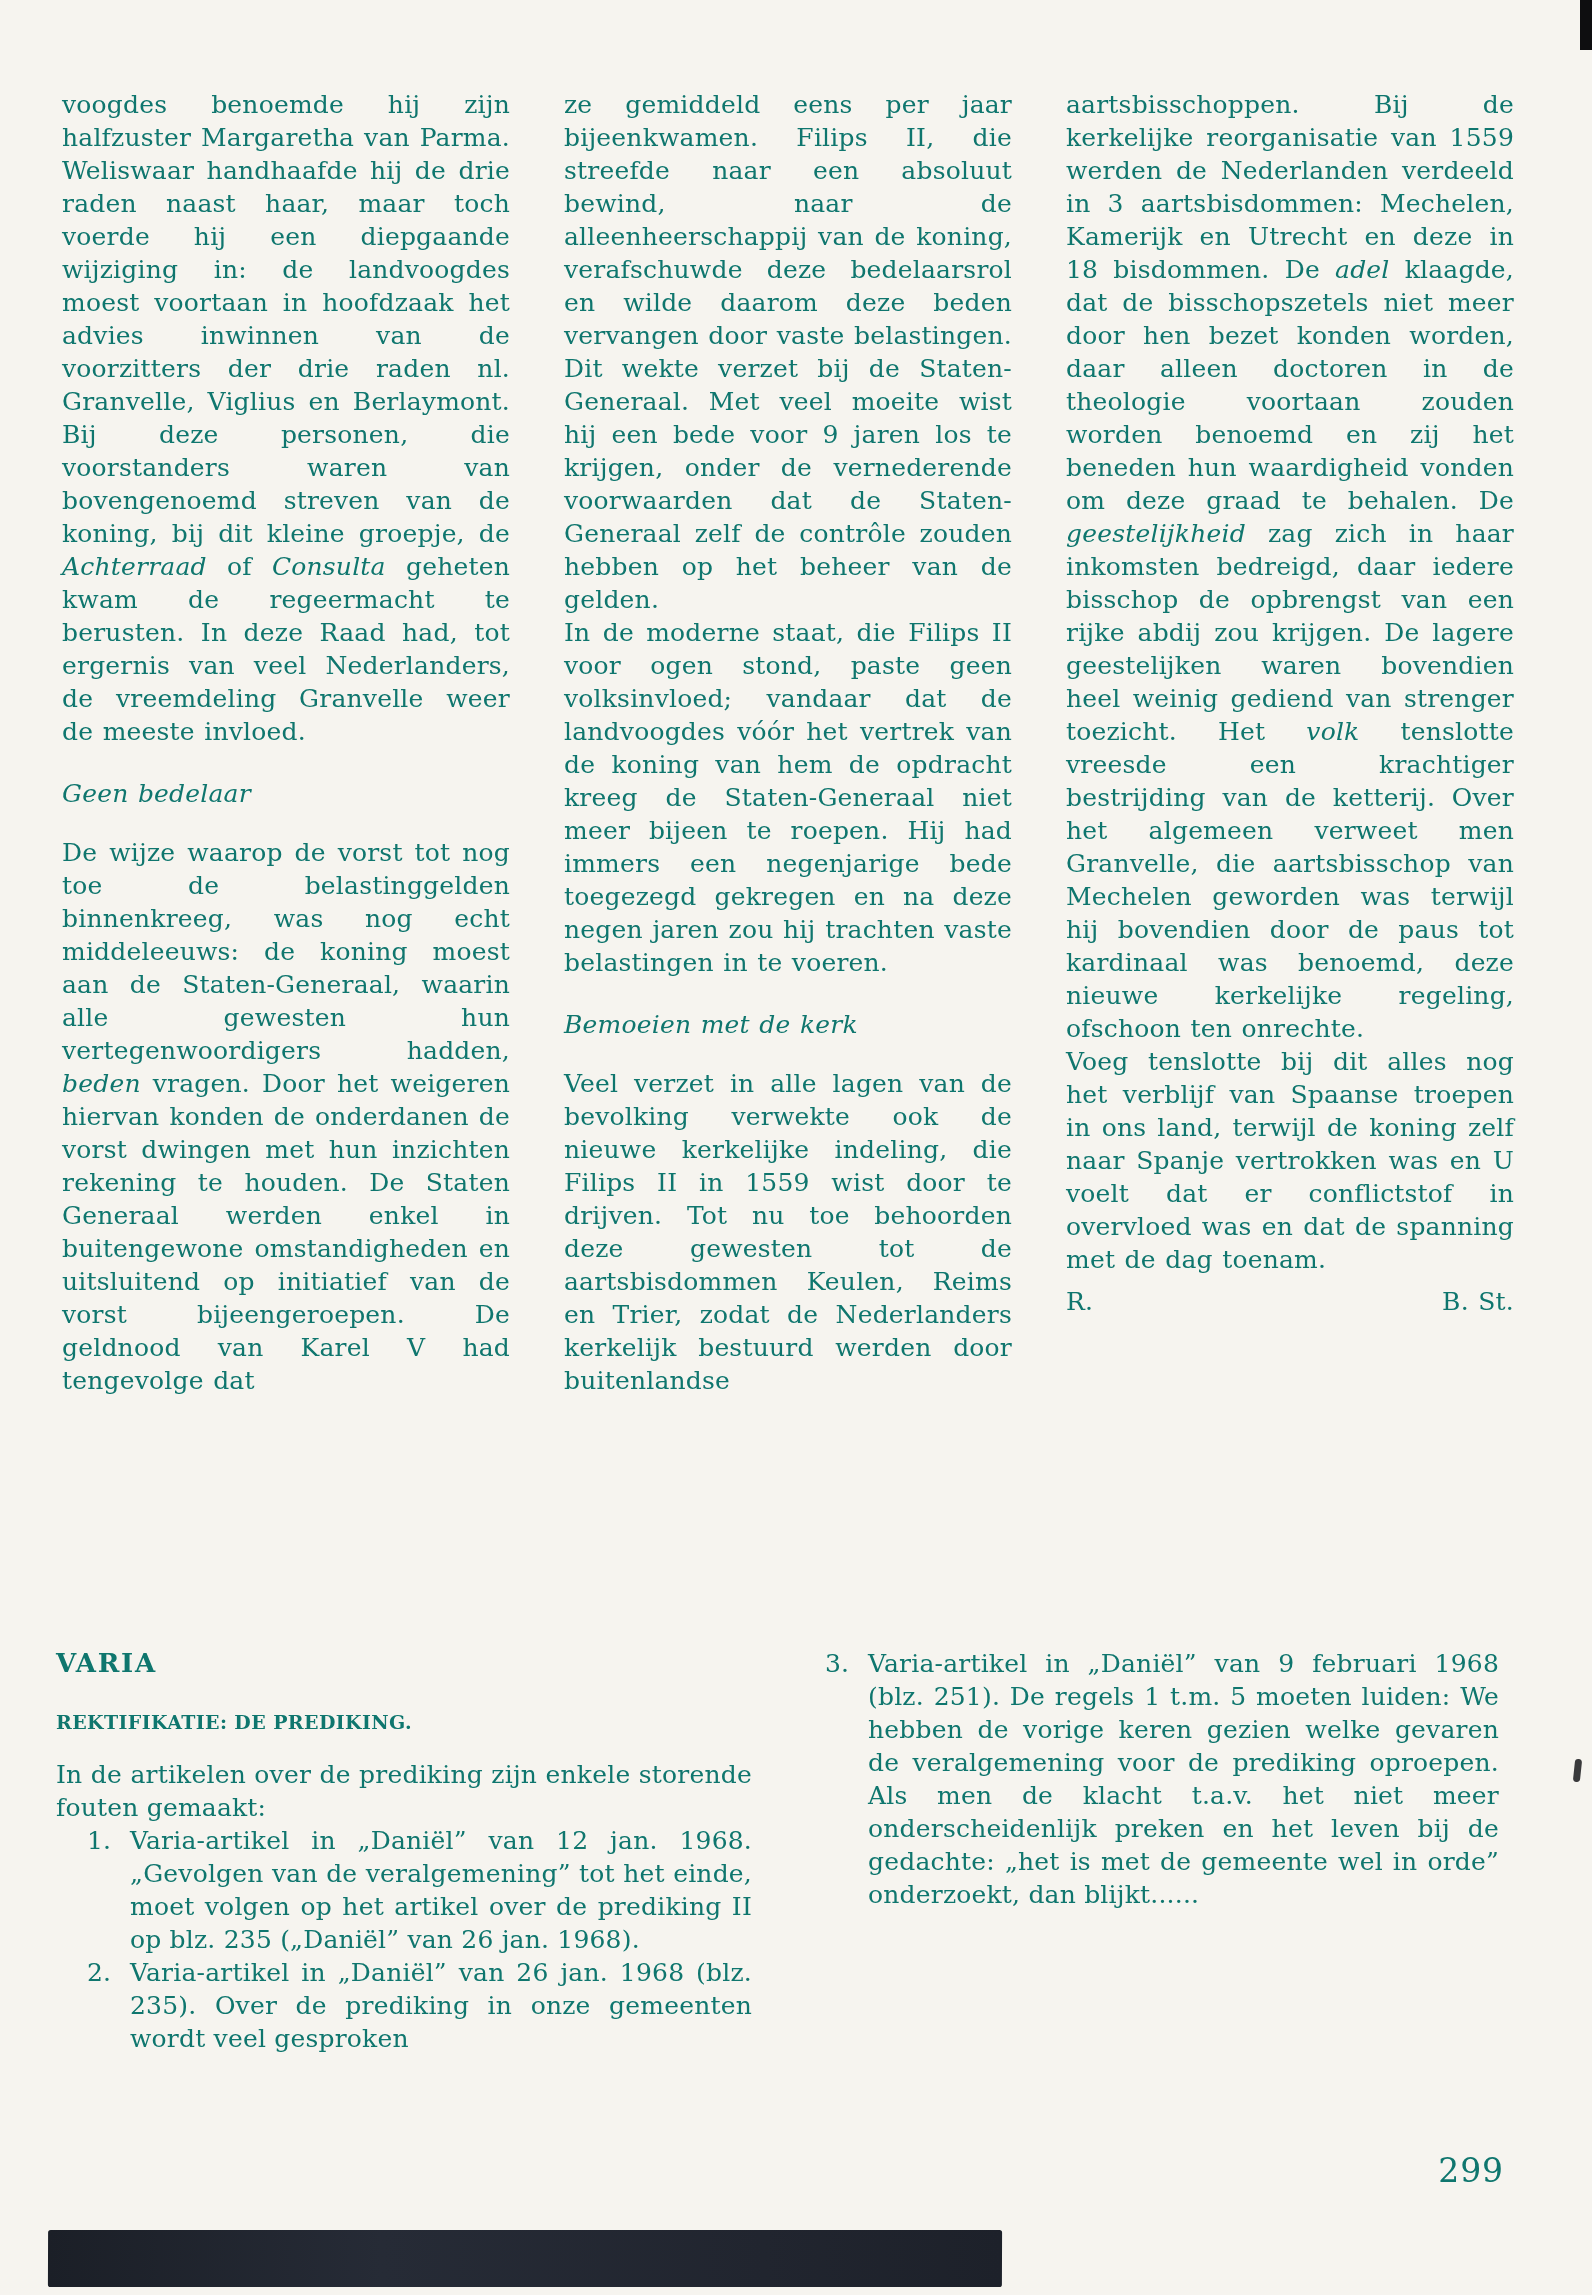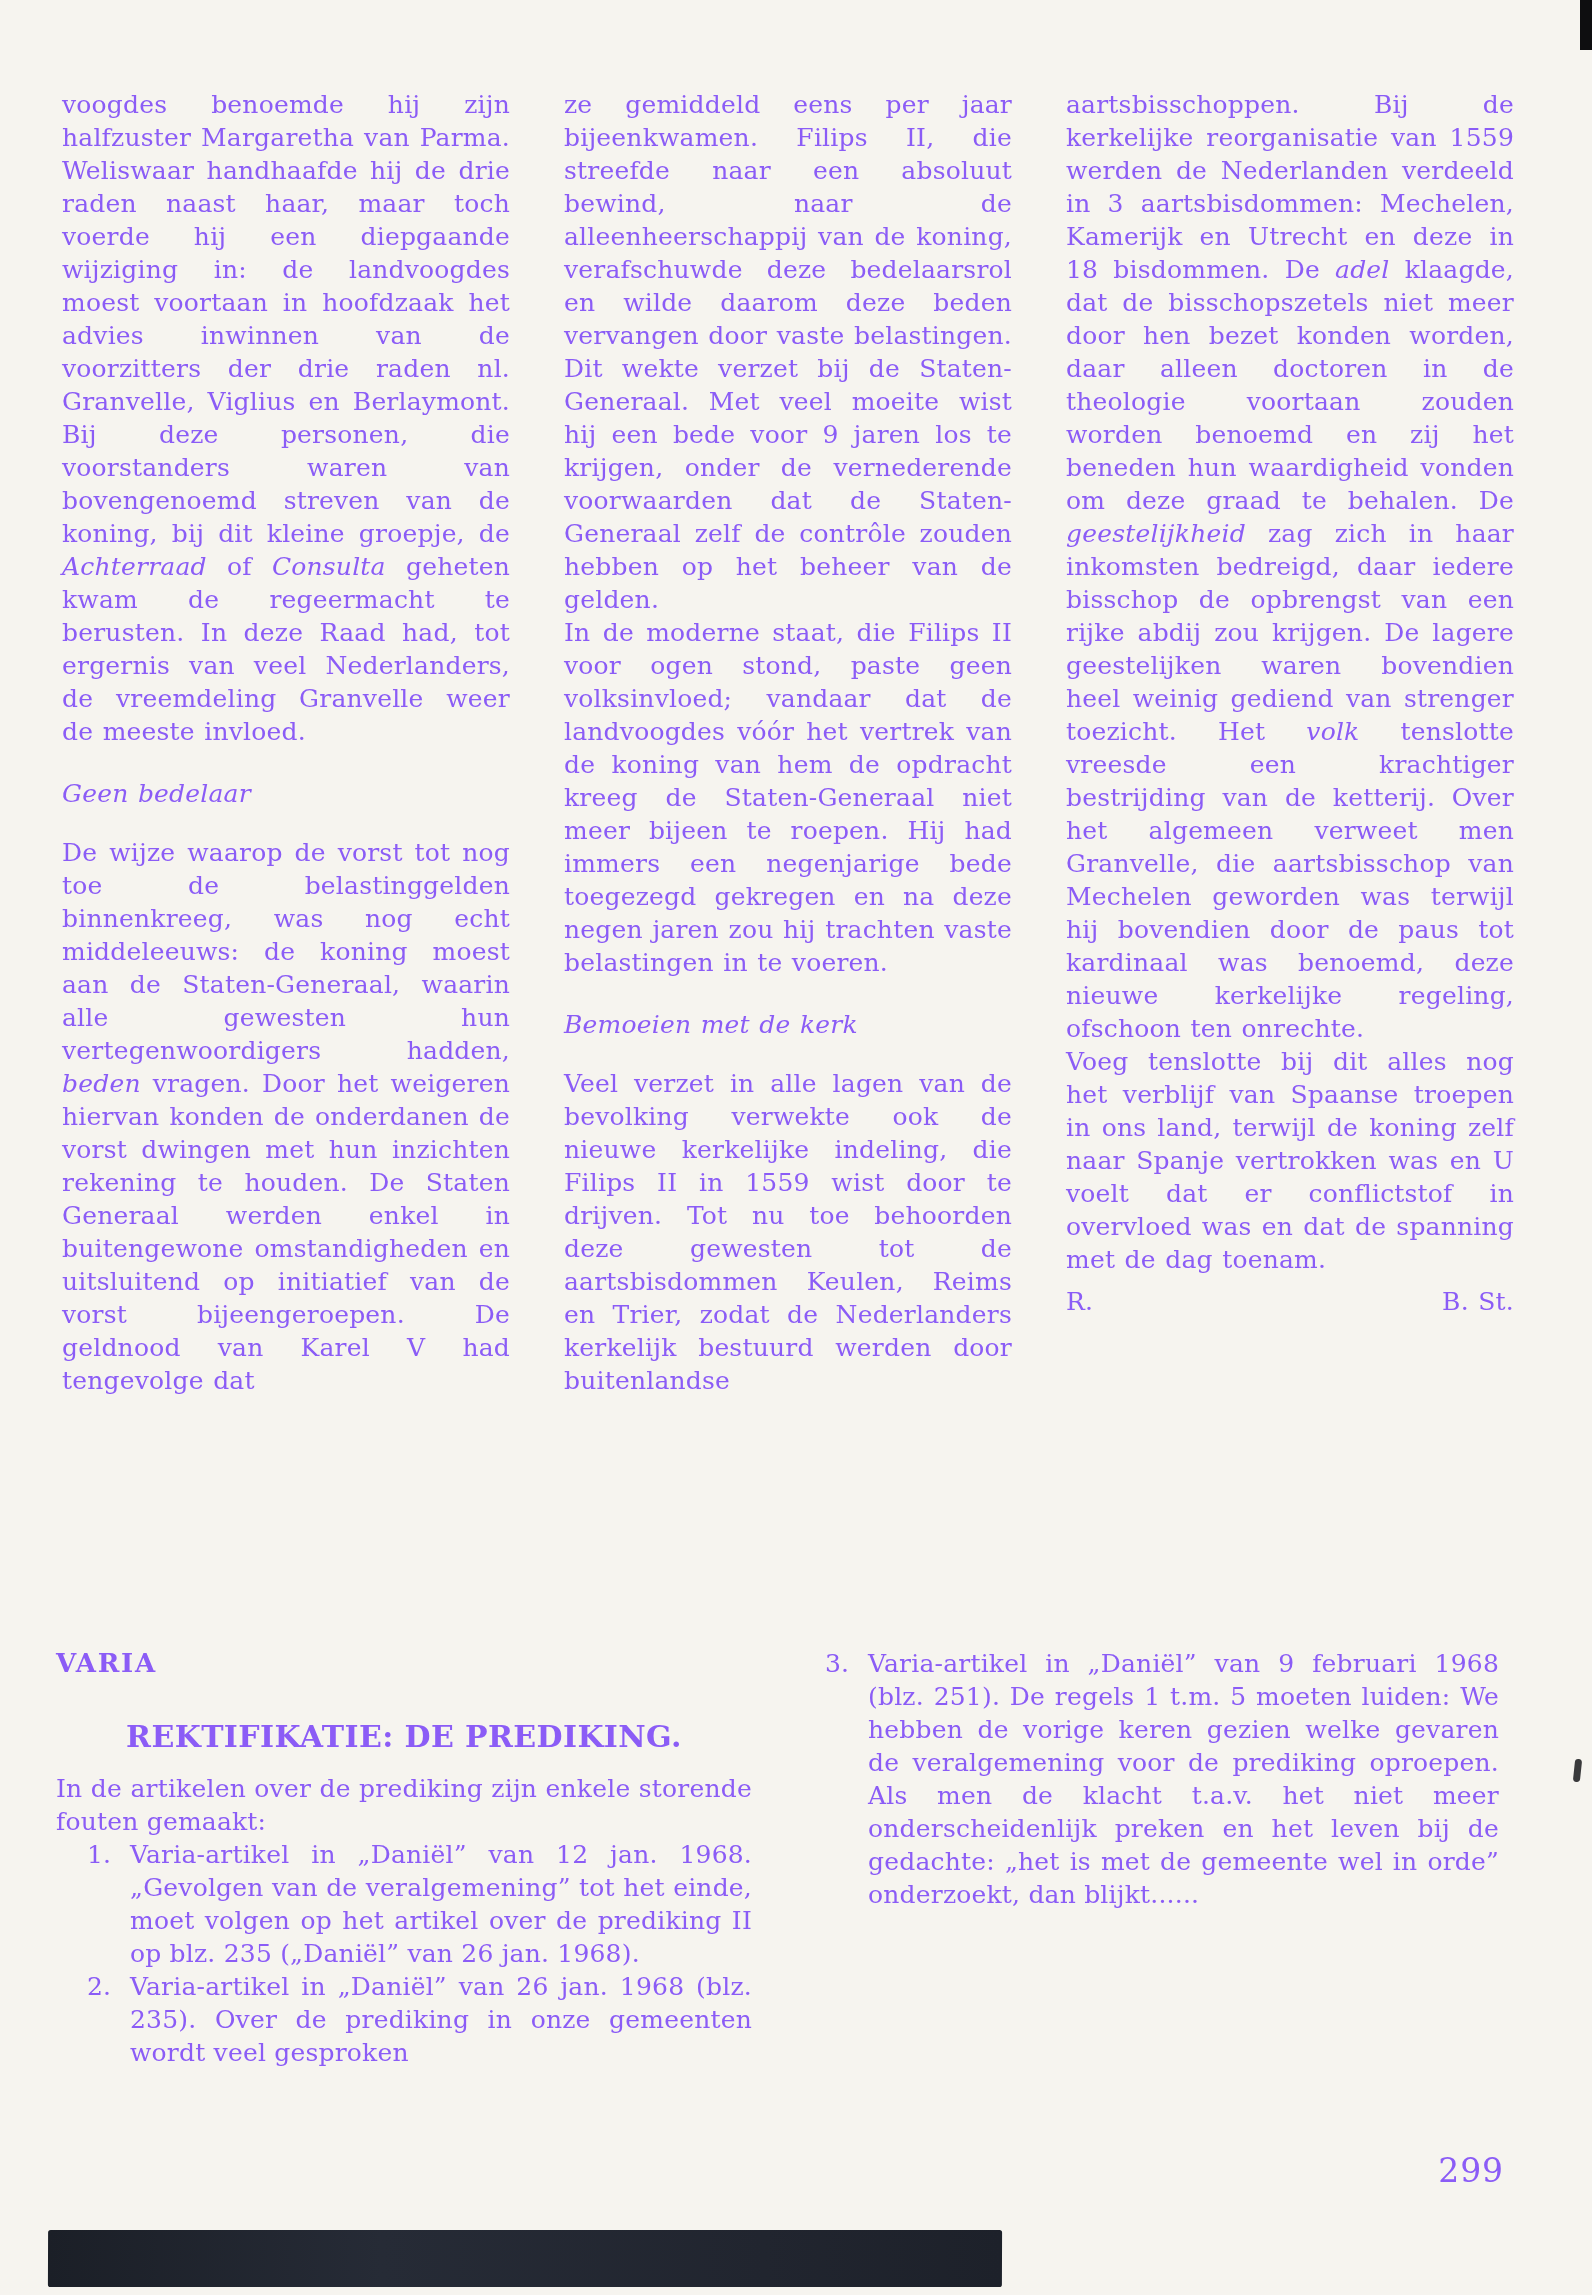--- a/index.html
+++ b/index.html
@@ -3,21 +3,21 @@
 <meta charset="utf-8">
 <style>
   * { margin:0; padding:0; box-sizing:border-box; }
   html, body { margin:0; background:#dedcd6; }
   .page {
     position:relative;
     width:1592px;
     height:2295px;
     background:#f6f4ef;
     font-family:"DejaVu Serif","Liberation Serif",serif;
-    color:#8b5cf6;
+    color:#0f766e;
     overflow:hidden;
   }
 
   
   .top-columns {
     position:absolute; top:88px; left:62px; width:1452px;
     display:flex; gap:54px;
   }
   .col {
     flex:1 1 0;
@@ -44,22 +44,22 @@
     display:flex; gap:59px;
     font-size:25px; line-height:33px;
     letter-spacing:0.2px;
   }
   .vcol-left  { width:696px; flex:none; }
   .vcol-right { flex:1 1 0; }
   .varia-title {
     font-size:26px; font-weight:bold; letter-spacing:1.7px; text-align:left;
   }
   .varia-subtitle {
-    font-size:30px; font-weight:bold; letter-spacing:0.4px;
-    text-align:center; margin-top:40px;
+    font-size:19px; font-weight:bold; letter-spacing:0.4px;
+    margin-top:26px;
   }
   .varia-intro { margin-top:19px; text-align:justify; }
   .varia-item { display:flex; margin-left:31px; }
   .varia-item .num { width:43px; flex:none; }
   .varia-item .itext { flex:1 1 0; text-align:justify; display:block; }
   .vcol-right .cont { margin-left:14px; padding-left:29px; text-align:justify; }
   .vcol-right .varia-item { margin-left:14px; }
 
   
   .page-number {

